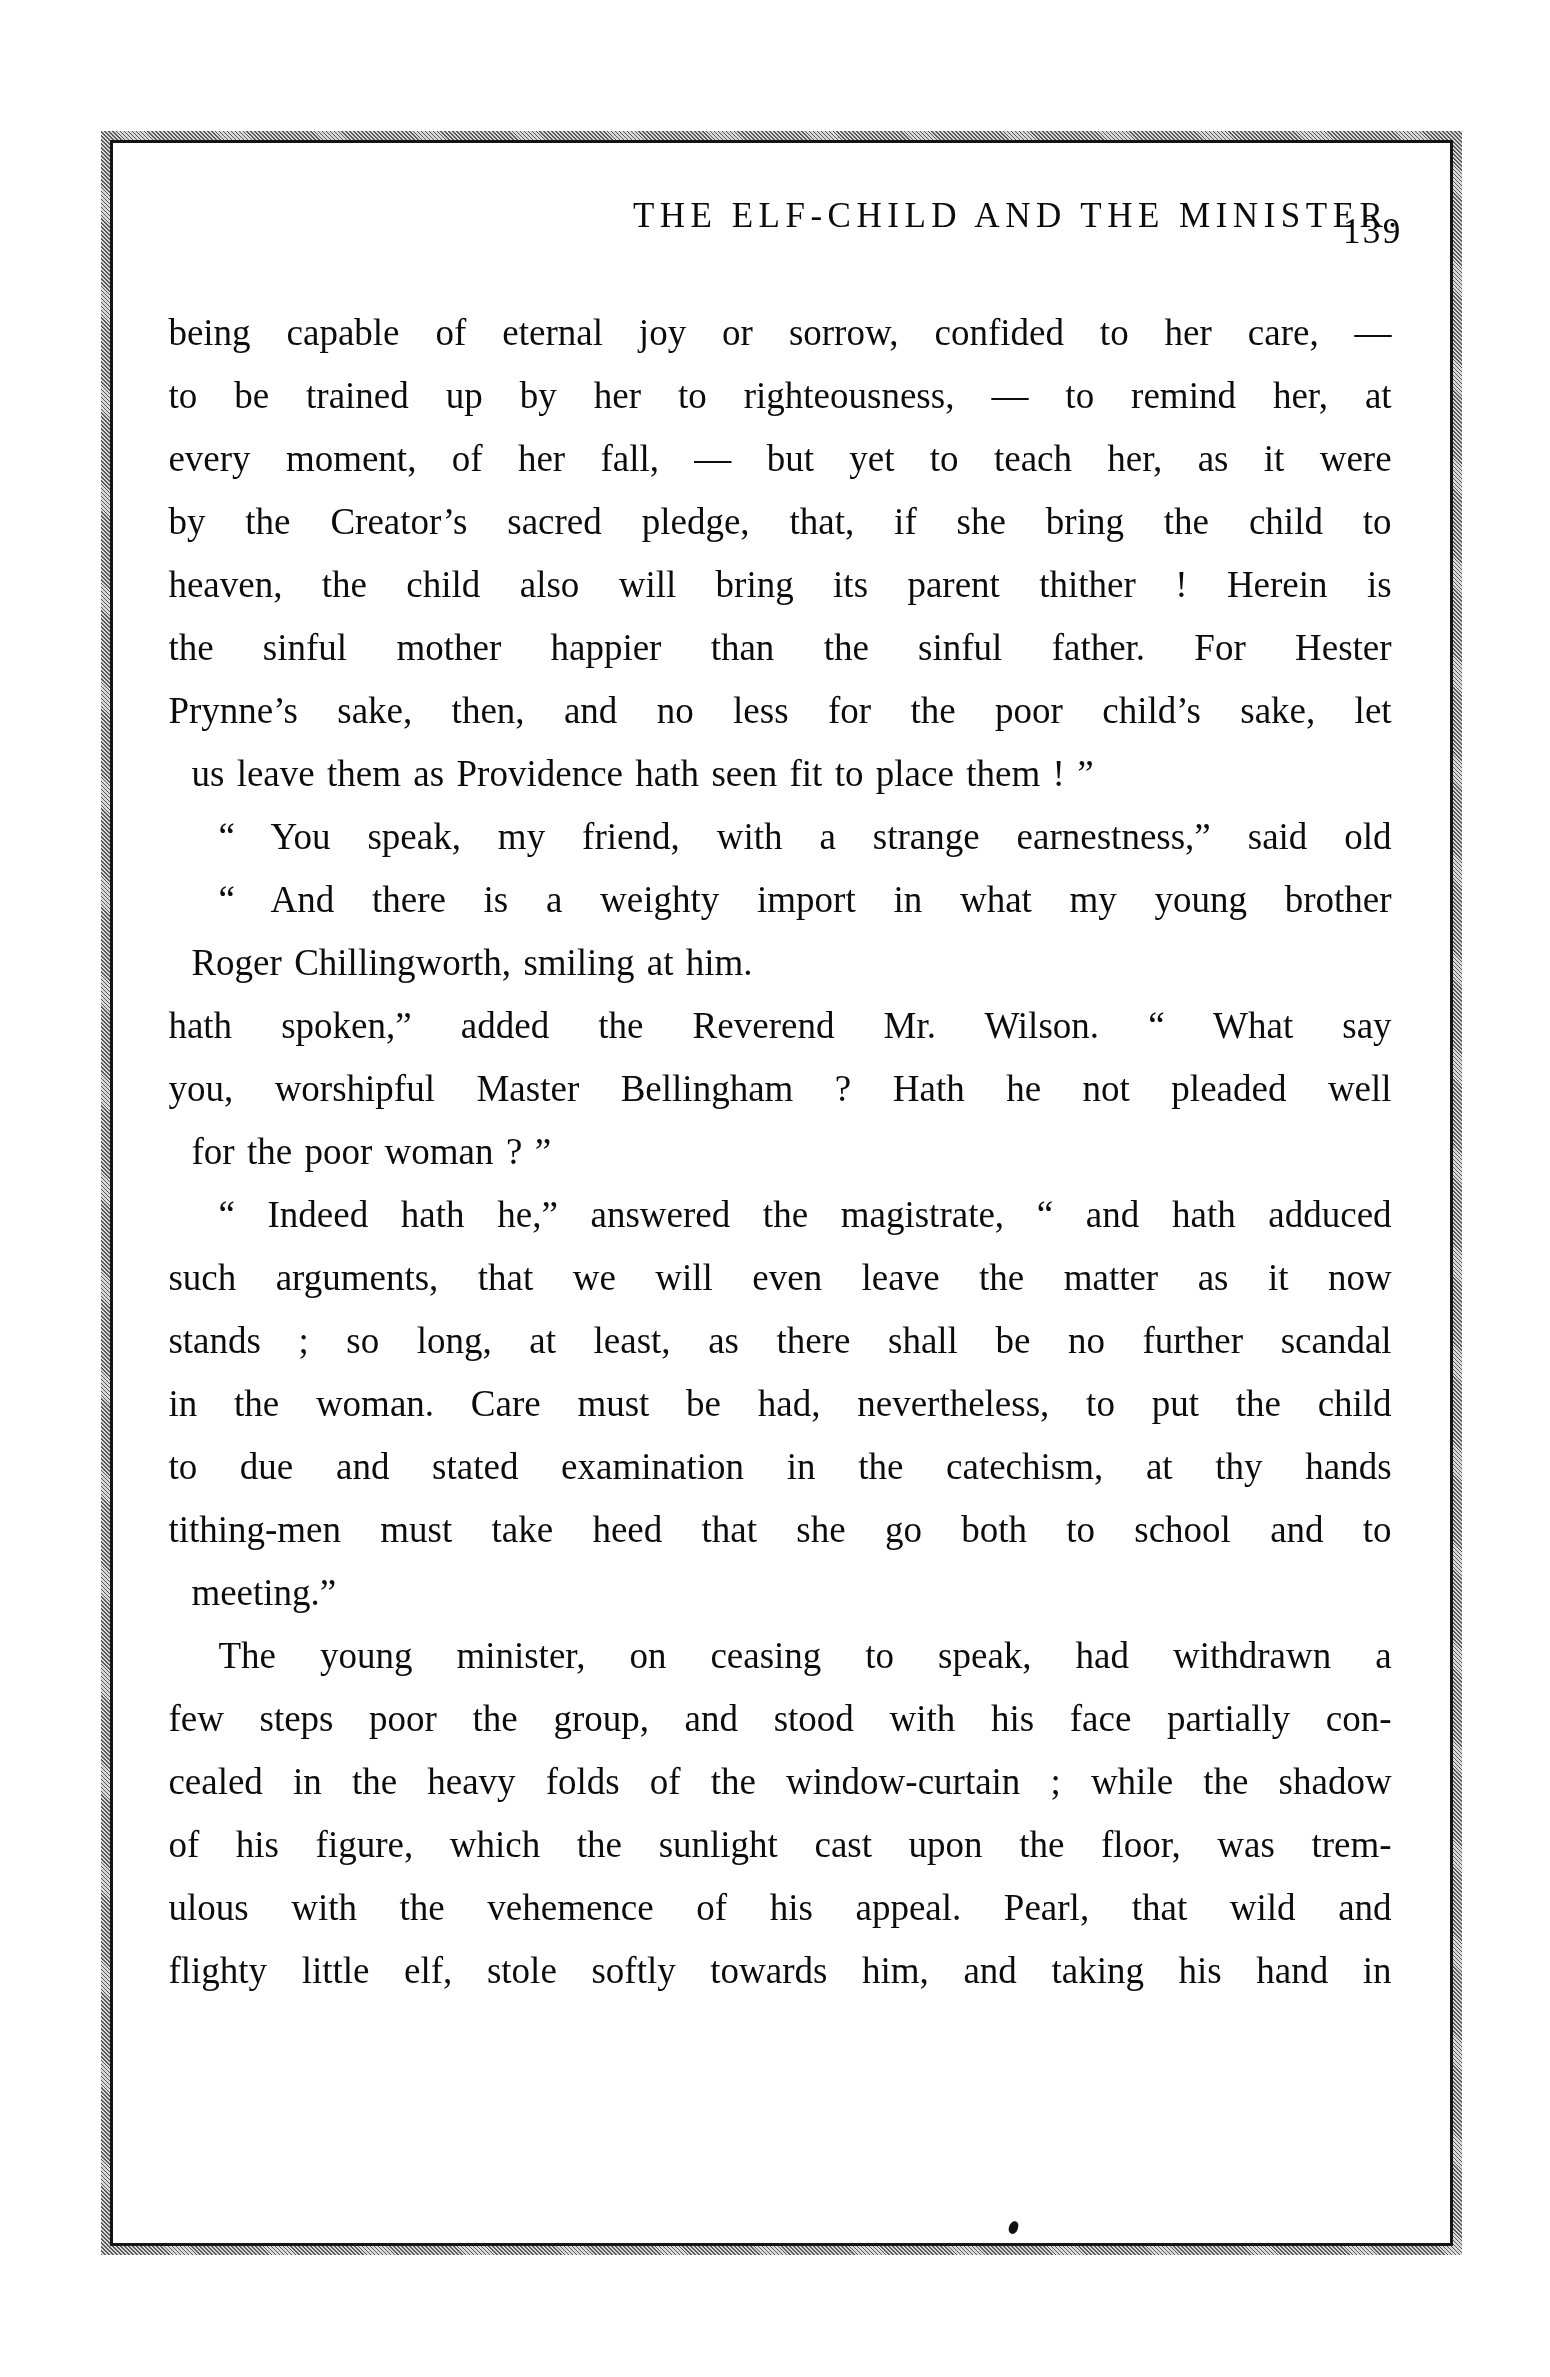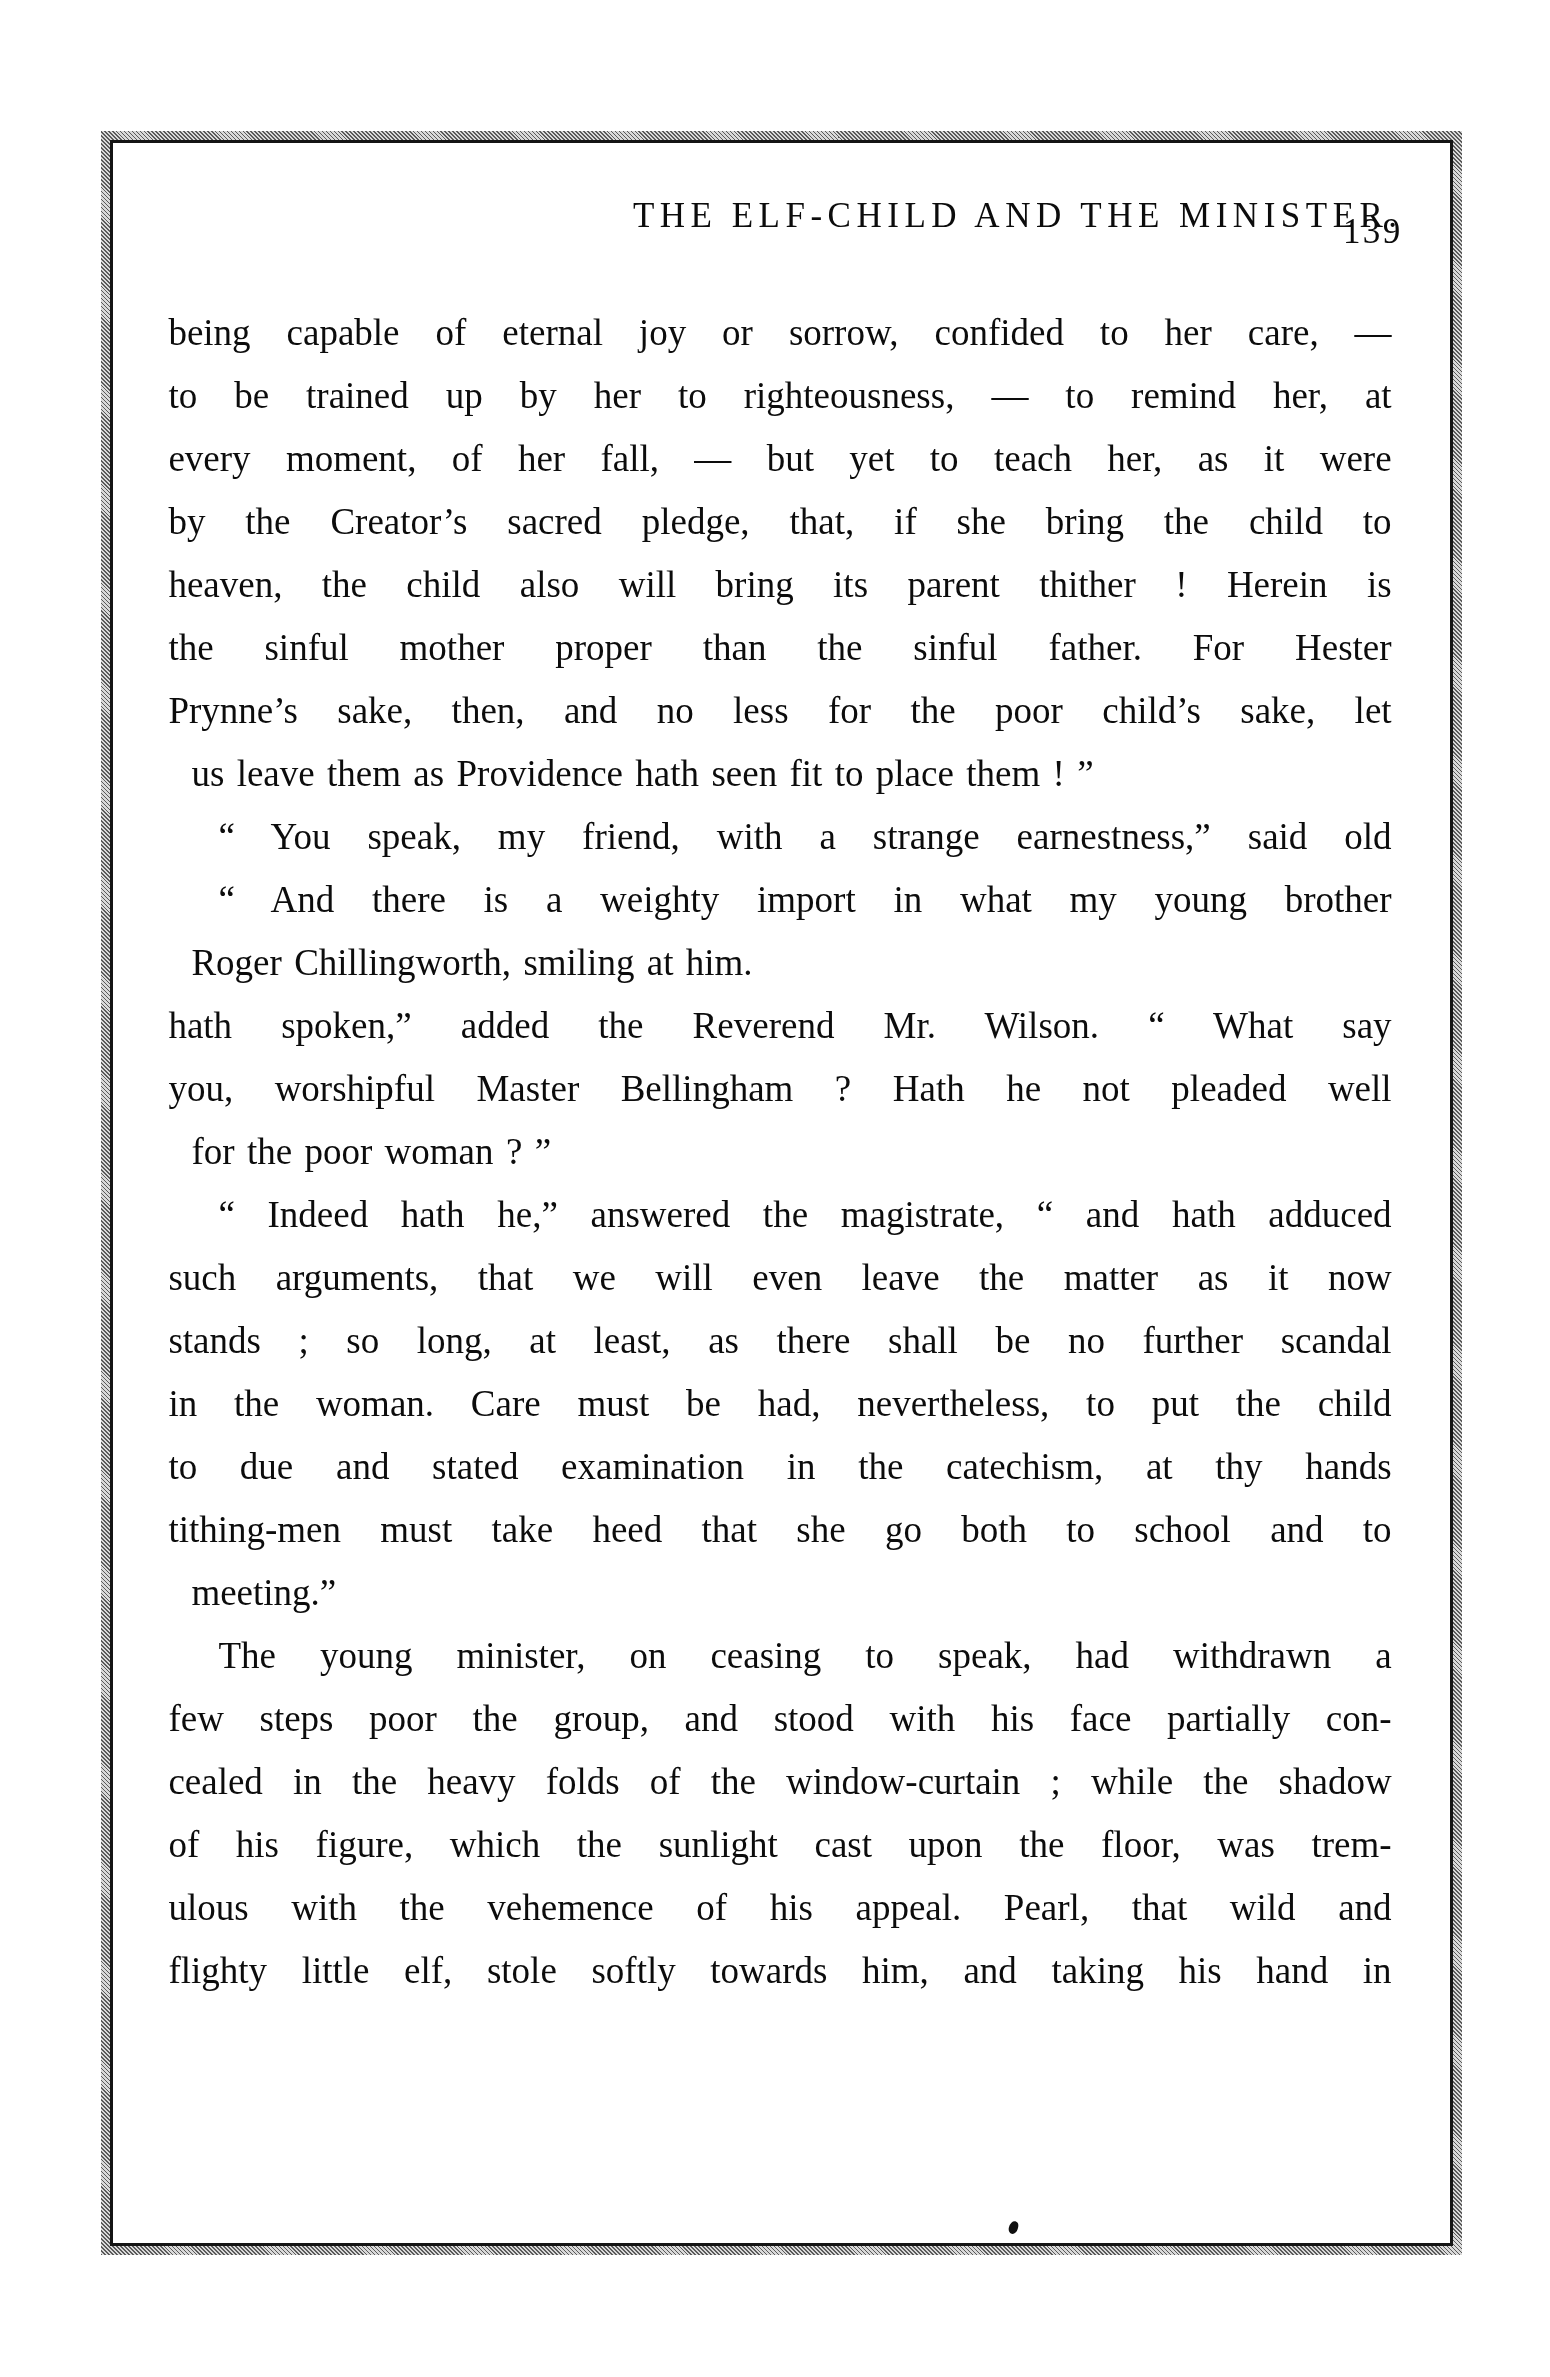--- a/index.html
+++ b/index.html
@@ -96,21 +96,21 @@
       <span class="head-title">THE ELF-CHILD AND THE MINISTER.</span>
       <span class="page-num">139</span>
     </div>
 
     <div class="page-body">
         <div class="line">being capable of eternal joy or sorrow, confided to her care, —</div>
         <div class="line">to be trained up by her to righteousness, — to remind her, at</div>
         <div class="line">every moment, of her fall, — but yet to teach her, as it were</div>
         <div class="line">by the Creator’s sacred pledge, that, if she bring the child to</div>
         <div class="line">heaven, the child also will bring its parent thither !  Herein is</div>
-        <div class="line">the sinful mother proper than the sinful father.  For Hester</div>
+        <div class="line">the sinful mother happier than the sinful father.  For Hester</div>
         <div class="line">Prynne’s sake, then, and no less for the poor child’s sake, let</div>
         <div class="line para-end">us leave them as Providence hath seen fit to place them ! ”</div>
         <div class="line indent">“ You speak, my friend, with a strange earnestness,” said old</div>
         <div class="line indent">“ And there is a weighty import in what my young brother</div>
         <div class="line para-end">Roger Chillingworth, smiling at him.</div>
         <div class="line">hath spoken,” added the Reverend Mr. Wilson.  “ What say</div>
         <div class="line">you, worshipful Master Bellingham ?  Hath he not pleaded well</div>
         <div class="line para-end">for the poor woman ? ”</div>
         <div class="line indent">“ Indeed hath he,” answered the magistrate, “ and hath adduced</div>
         <div class="line">such arguments, that we will even leave the matter as it now</div>

